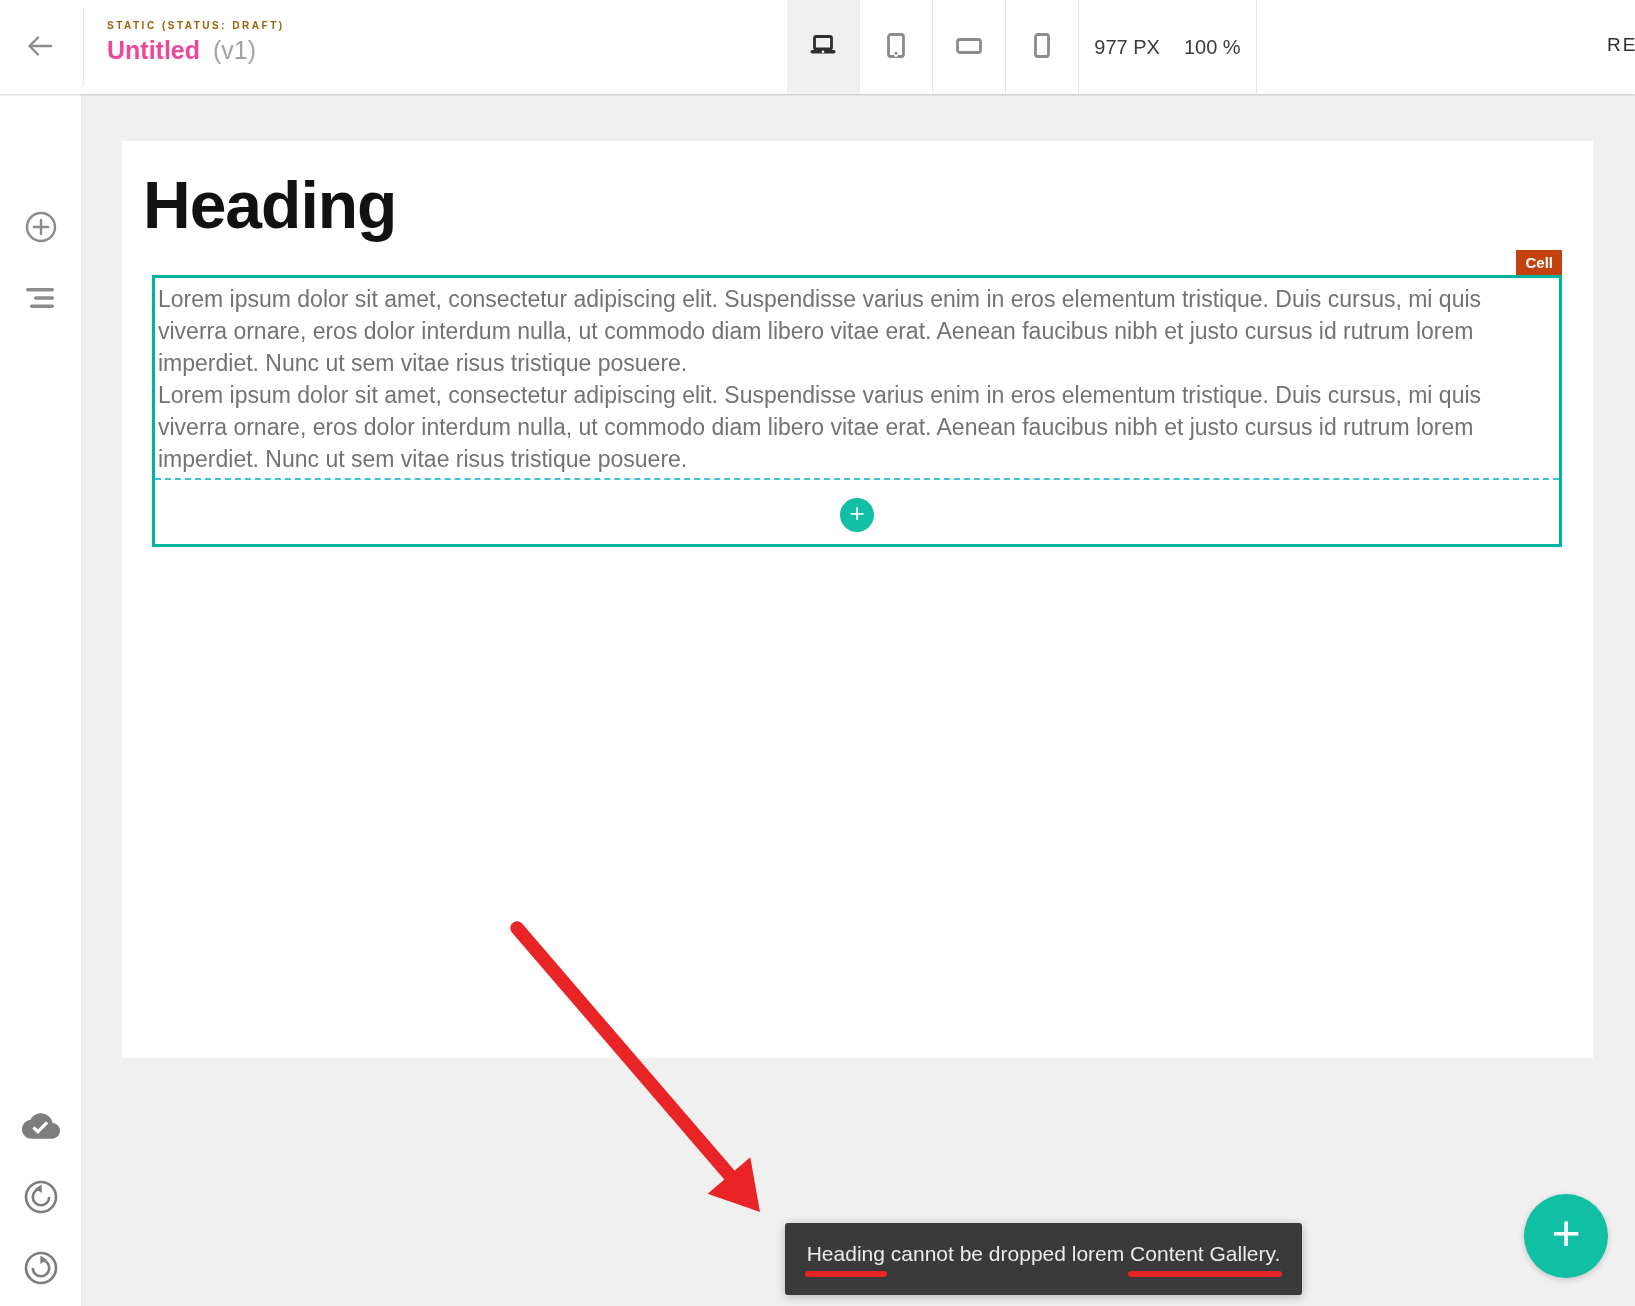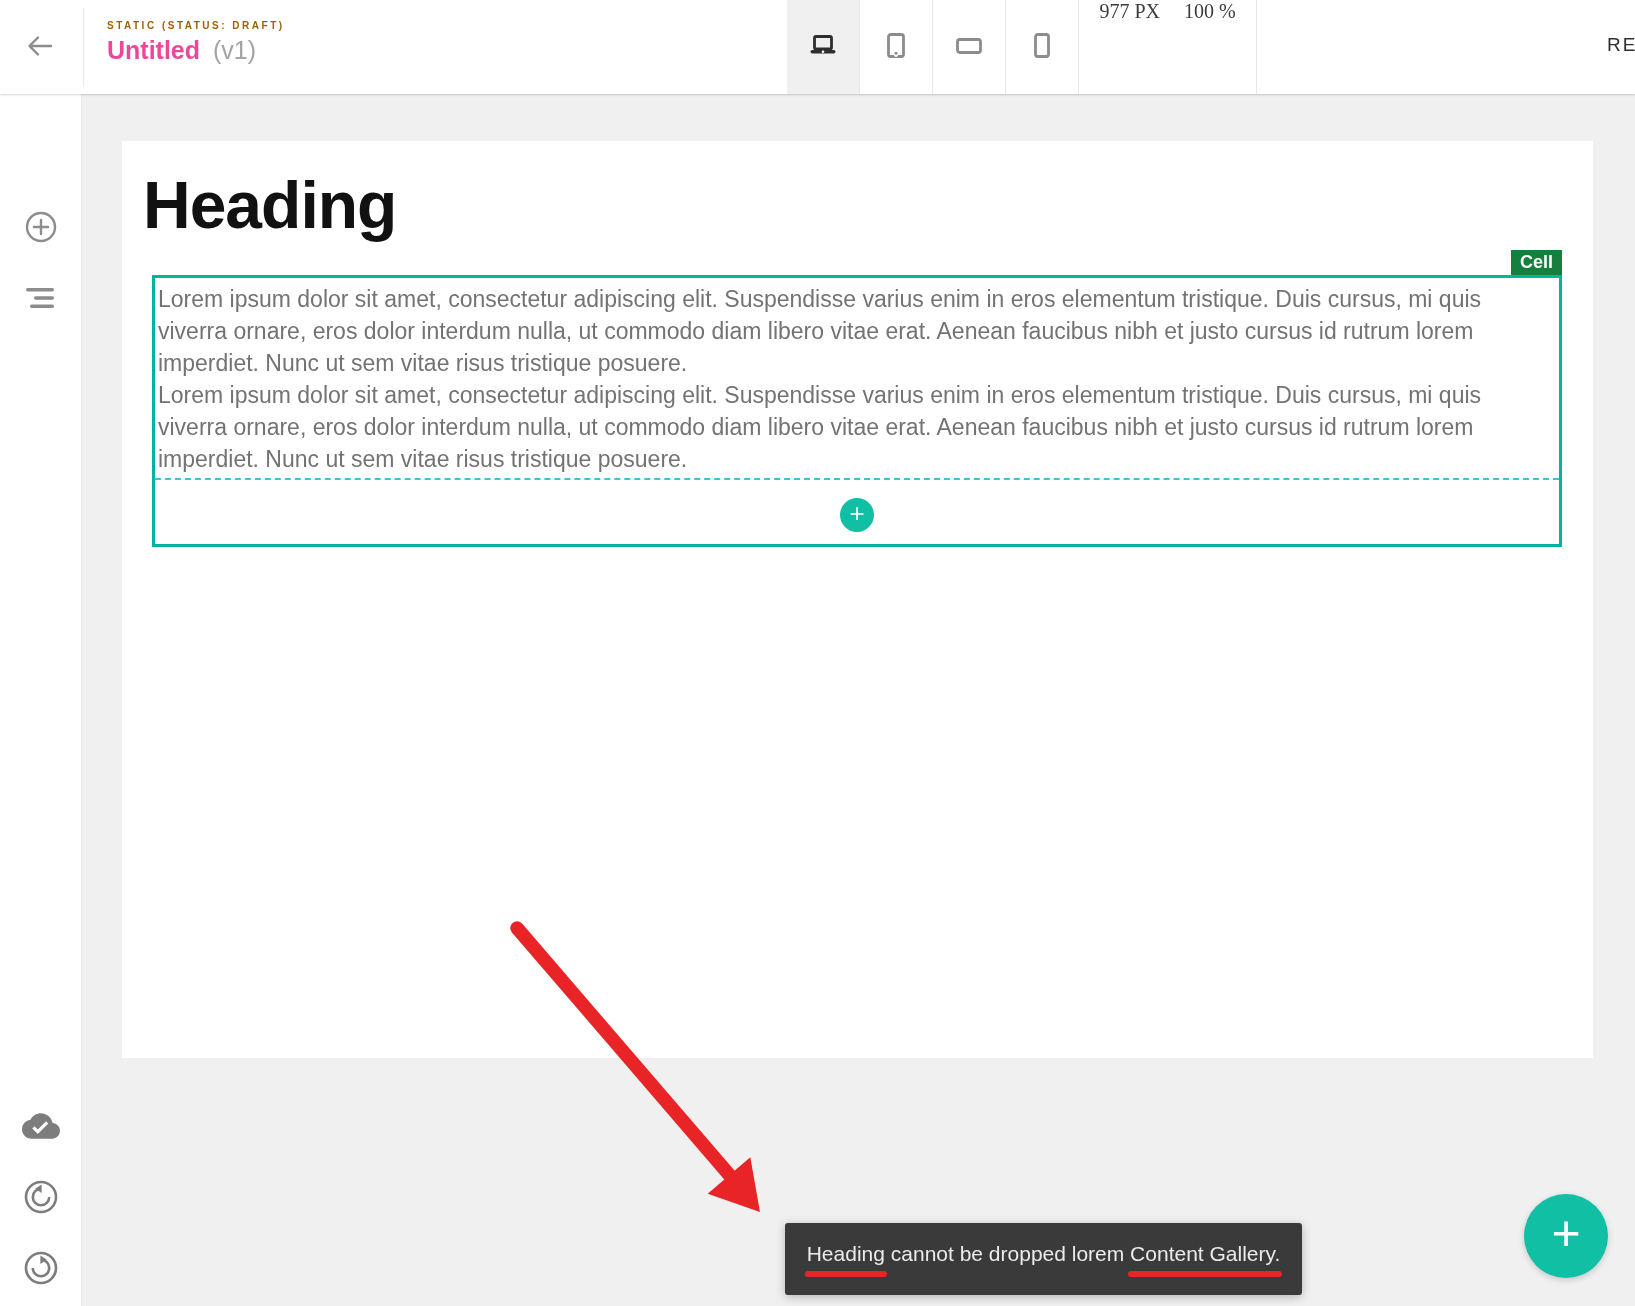--- a/index.html
+++ b/index.html
@@ -24,22 +24,22 @@
   .doc-version { color:#a3a3a3; font-weight:400; margin-left:6px; }
 
   .device-group { position:absolute; left:787px; top:0; height:94px; display:flex; }
   .device-cell {
     width:73px; height:94px; display:flex; align-items:center; justify-content:center;
     background:#fff; border:none; border-right:1px solid #e8e8e8; cursor:pointer; color:#8c8c8c;
   }
   .device-cell.selected { background:#f0f0f0; color:#2e2e2e; }
   .zoom-zone {
     position:absolute; left:1079px; top:0; width:178px; height:94px;
-    display:flex; justify-content:center; gap:24px;
-    border-right:1px solid #e8e8e8; font-size:20px; color:#3c3c3c;font-family:Liberation Serif, serif;
+    display:flex; align-items:center; justify-content:center; gap:24px;
+    border-right:1px solid #e8e8e8; font-size:20px; color:#3c3c3c;
   }
   .review-btn {
     position:absolute; left:1607px; top:34px; background:none; border:none;
     font-family:inherit; font-size:19px; letter-spacing:2px; color:#2e2e2e;
     white-space:nowrap; cursor:pointer;
   }
 
   
   .left-rail {
     position:absolute; left:0; top:94px; width:82px; height:1212px;
@@ -56,21 +56,21 @@
   .page-heading {
     position:absolute; left:21px; top:28px; font-size:66px; line-height:72px;
     font-weight:700; color:#111; letter-spacing:-1px;
   }
   .cell {
     position:absolute; left:30px; top:134px; width:1410px; height:272px;
     border:3px solid #00b5a0;
   }
   .cell-tag {
     position:absolute; right:-3px; top:-28px; height:25px; padding:0 9px;
-    background:#15803d; color:#fff; font-size:18px; font-weight:700;
+    background:#c2410c; color:#fff; font-size:15px; font-weight:700;
     display:flex; align-items:center;
   }
   .cell-text {
     position:absolute; left:0; top:0; width:100%; height:200px; overflow:hidden;
     padding:5px 12px 0 3px; font-size:23px; line-height:32px; color:#737373;
   }
   .cell-dashed {
     position:absolute; left:0; top:200px; width:100%; height:0;
     border-top:2px dashed #3ec2d4;
   }

